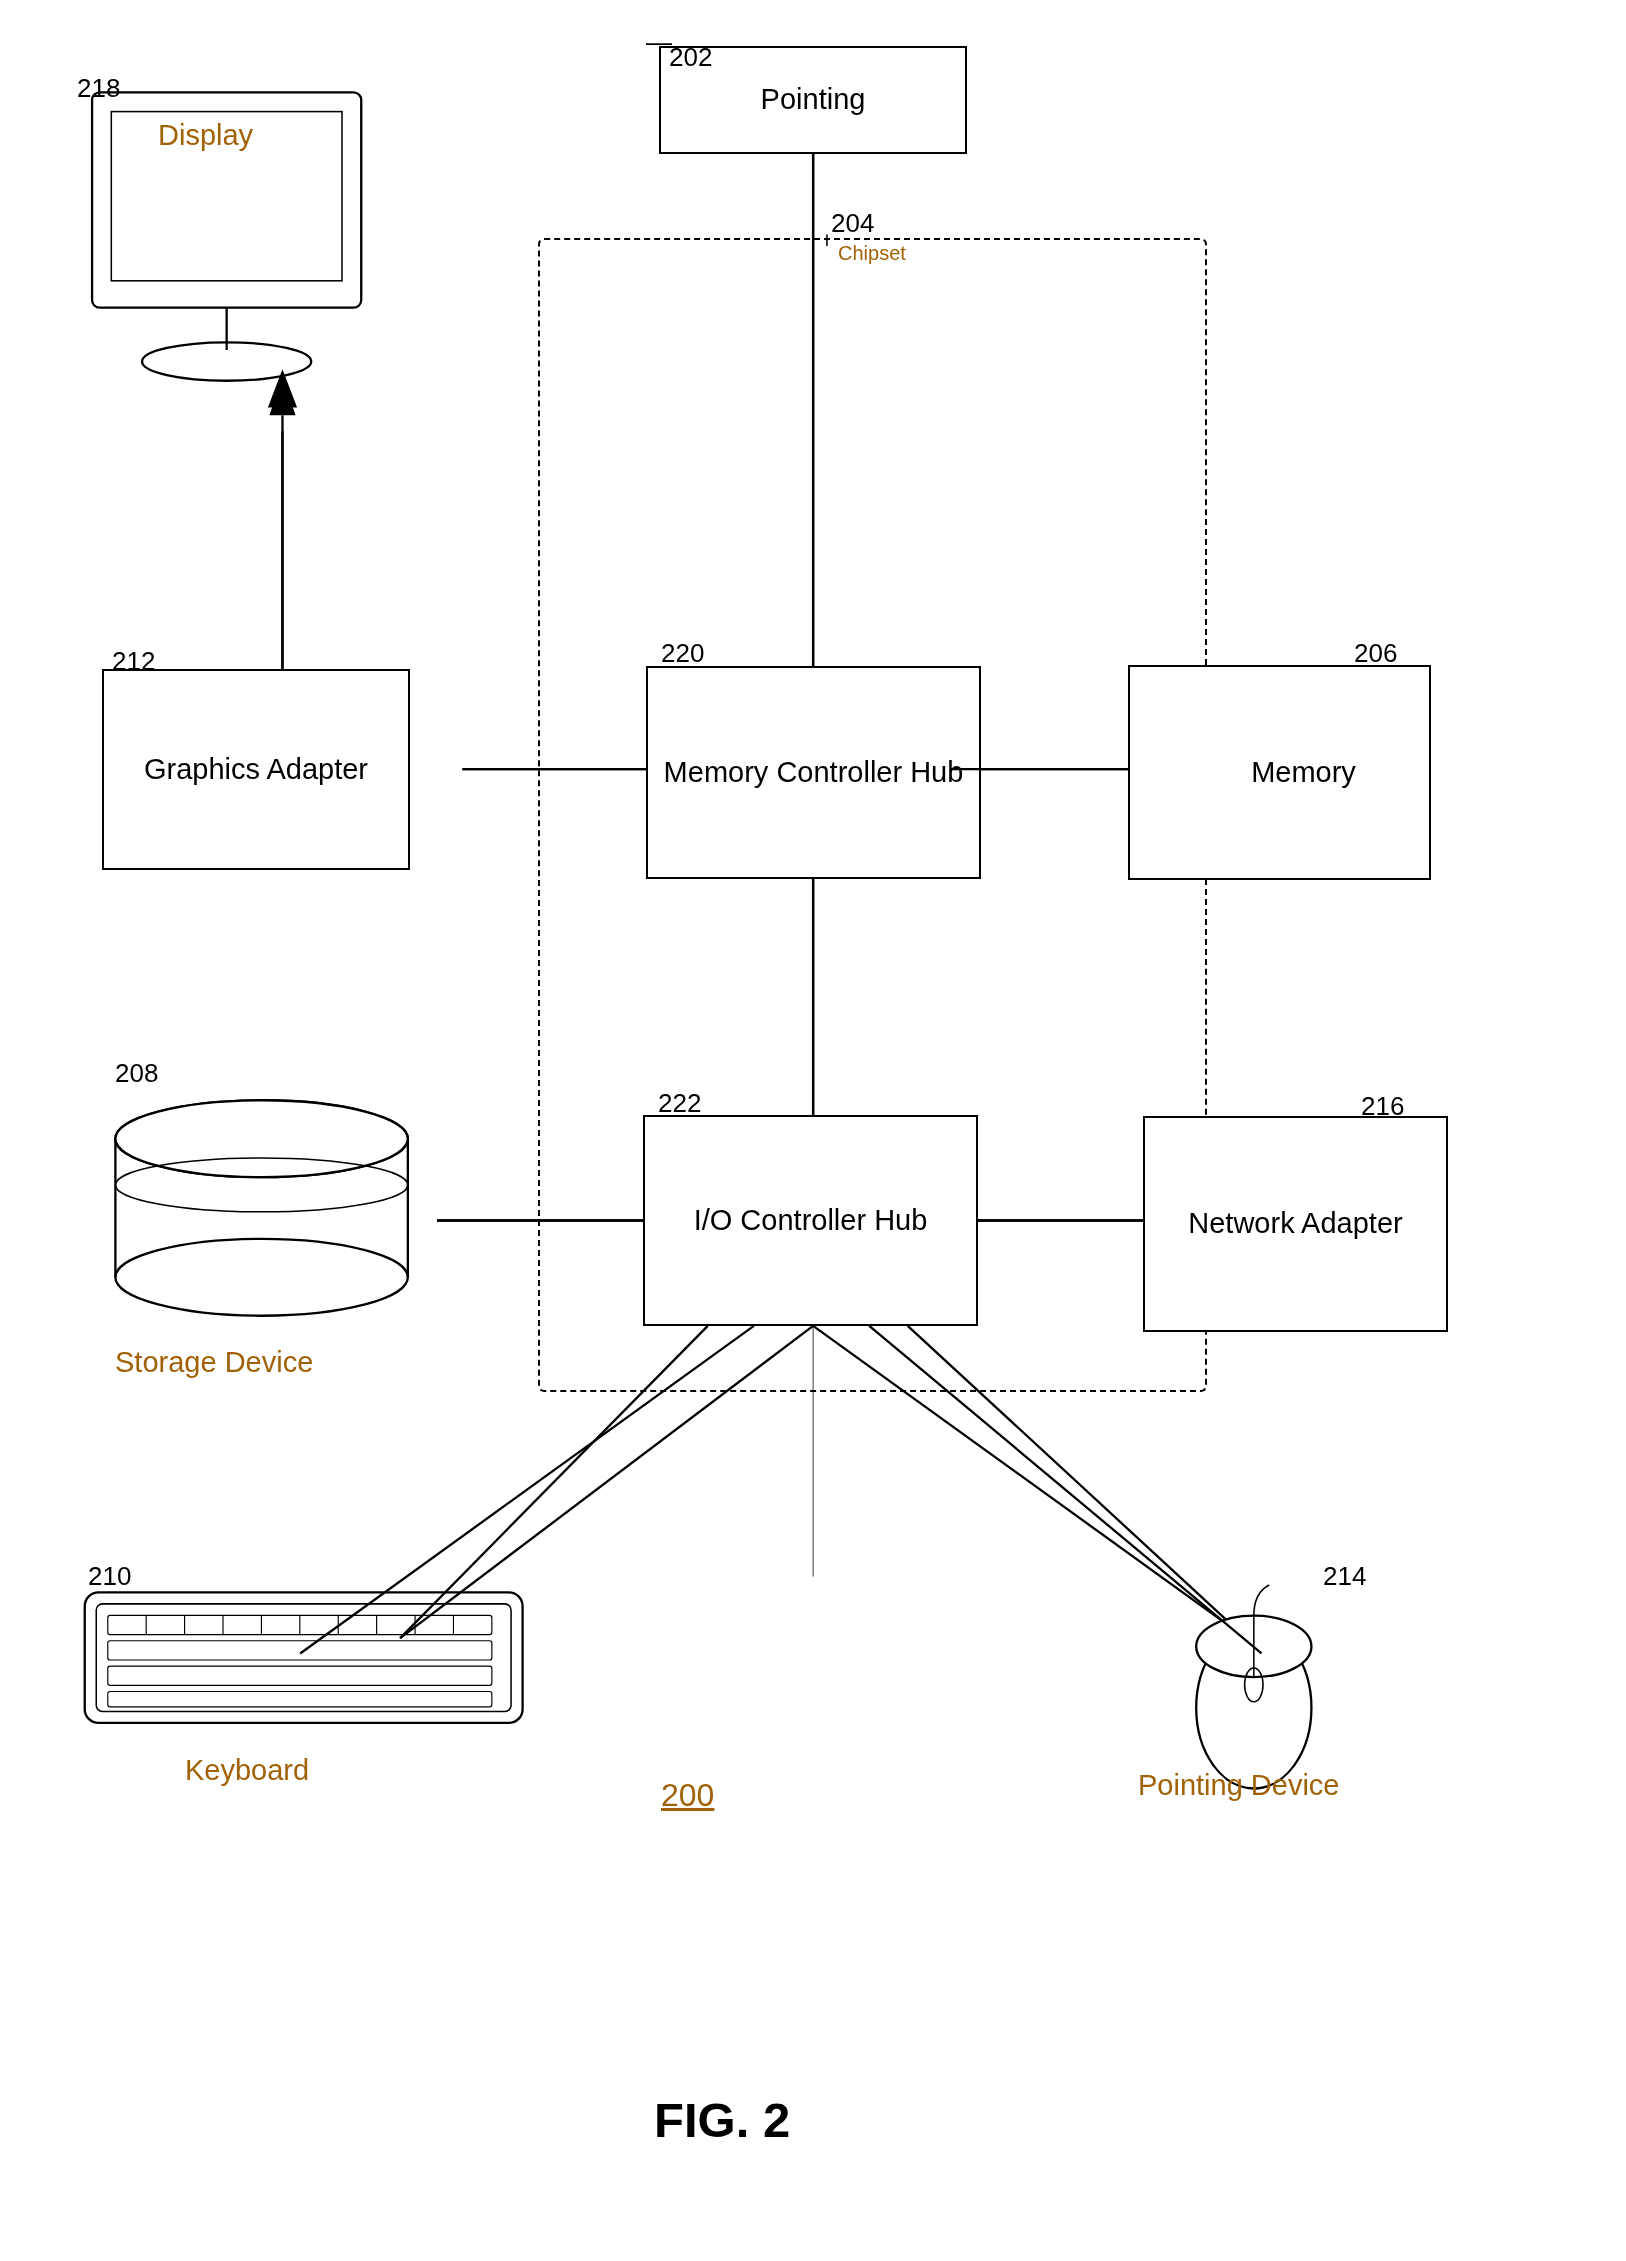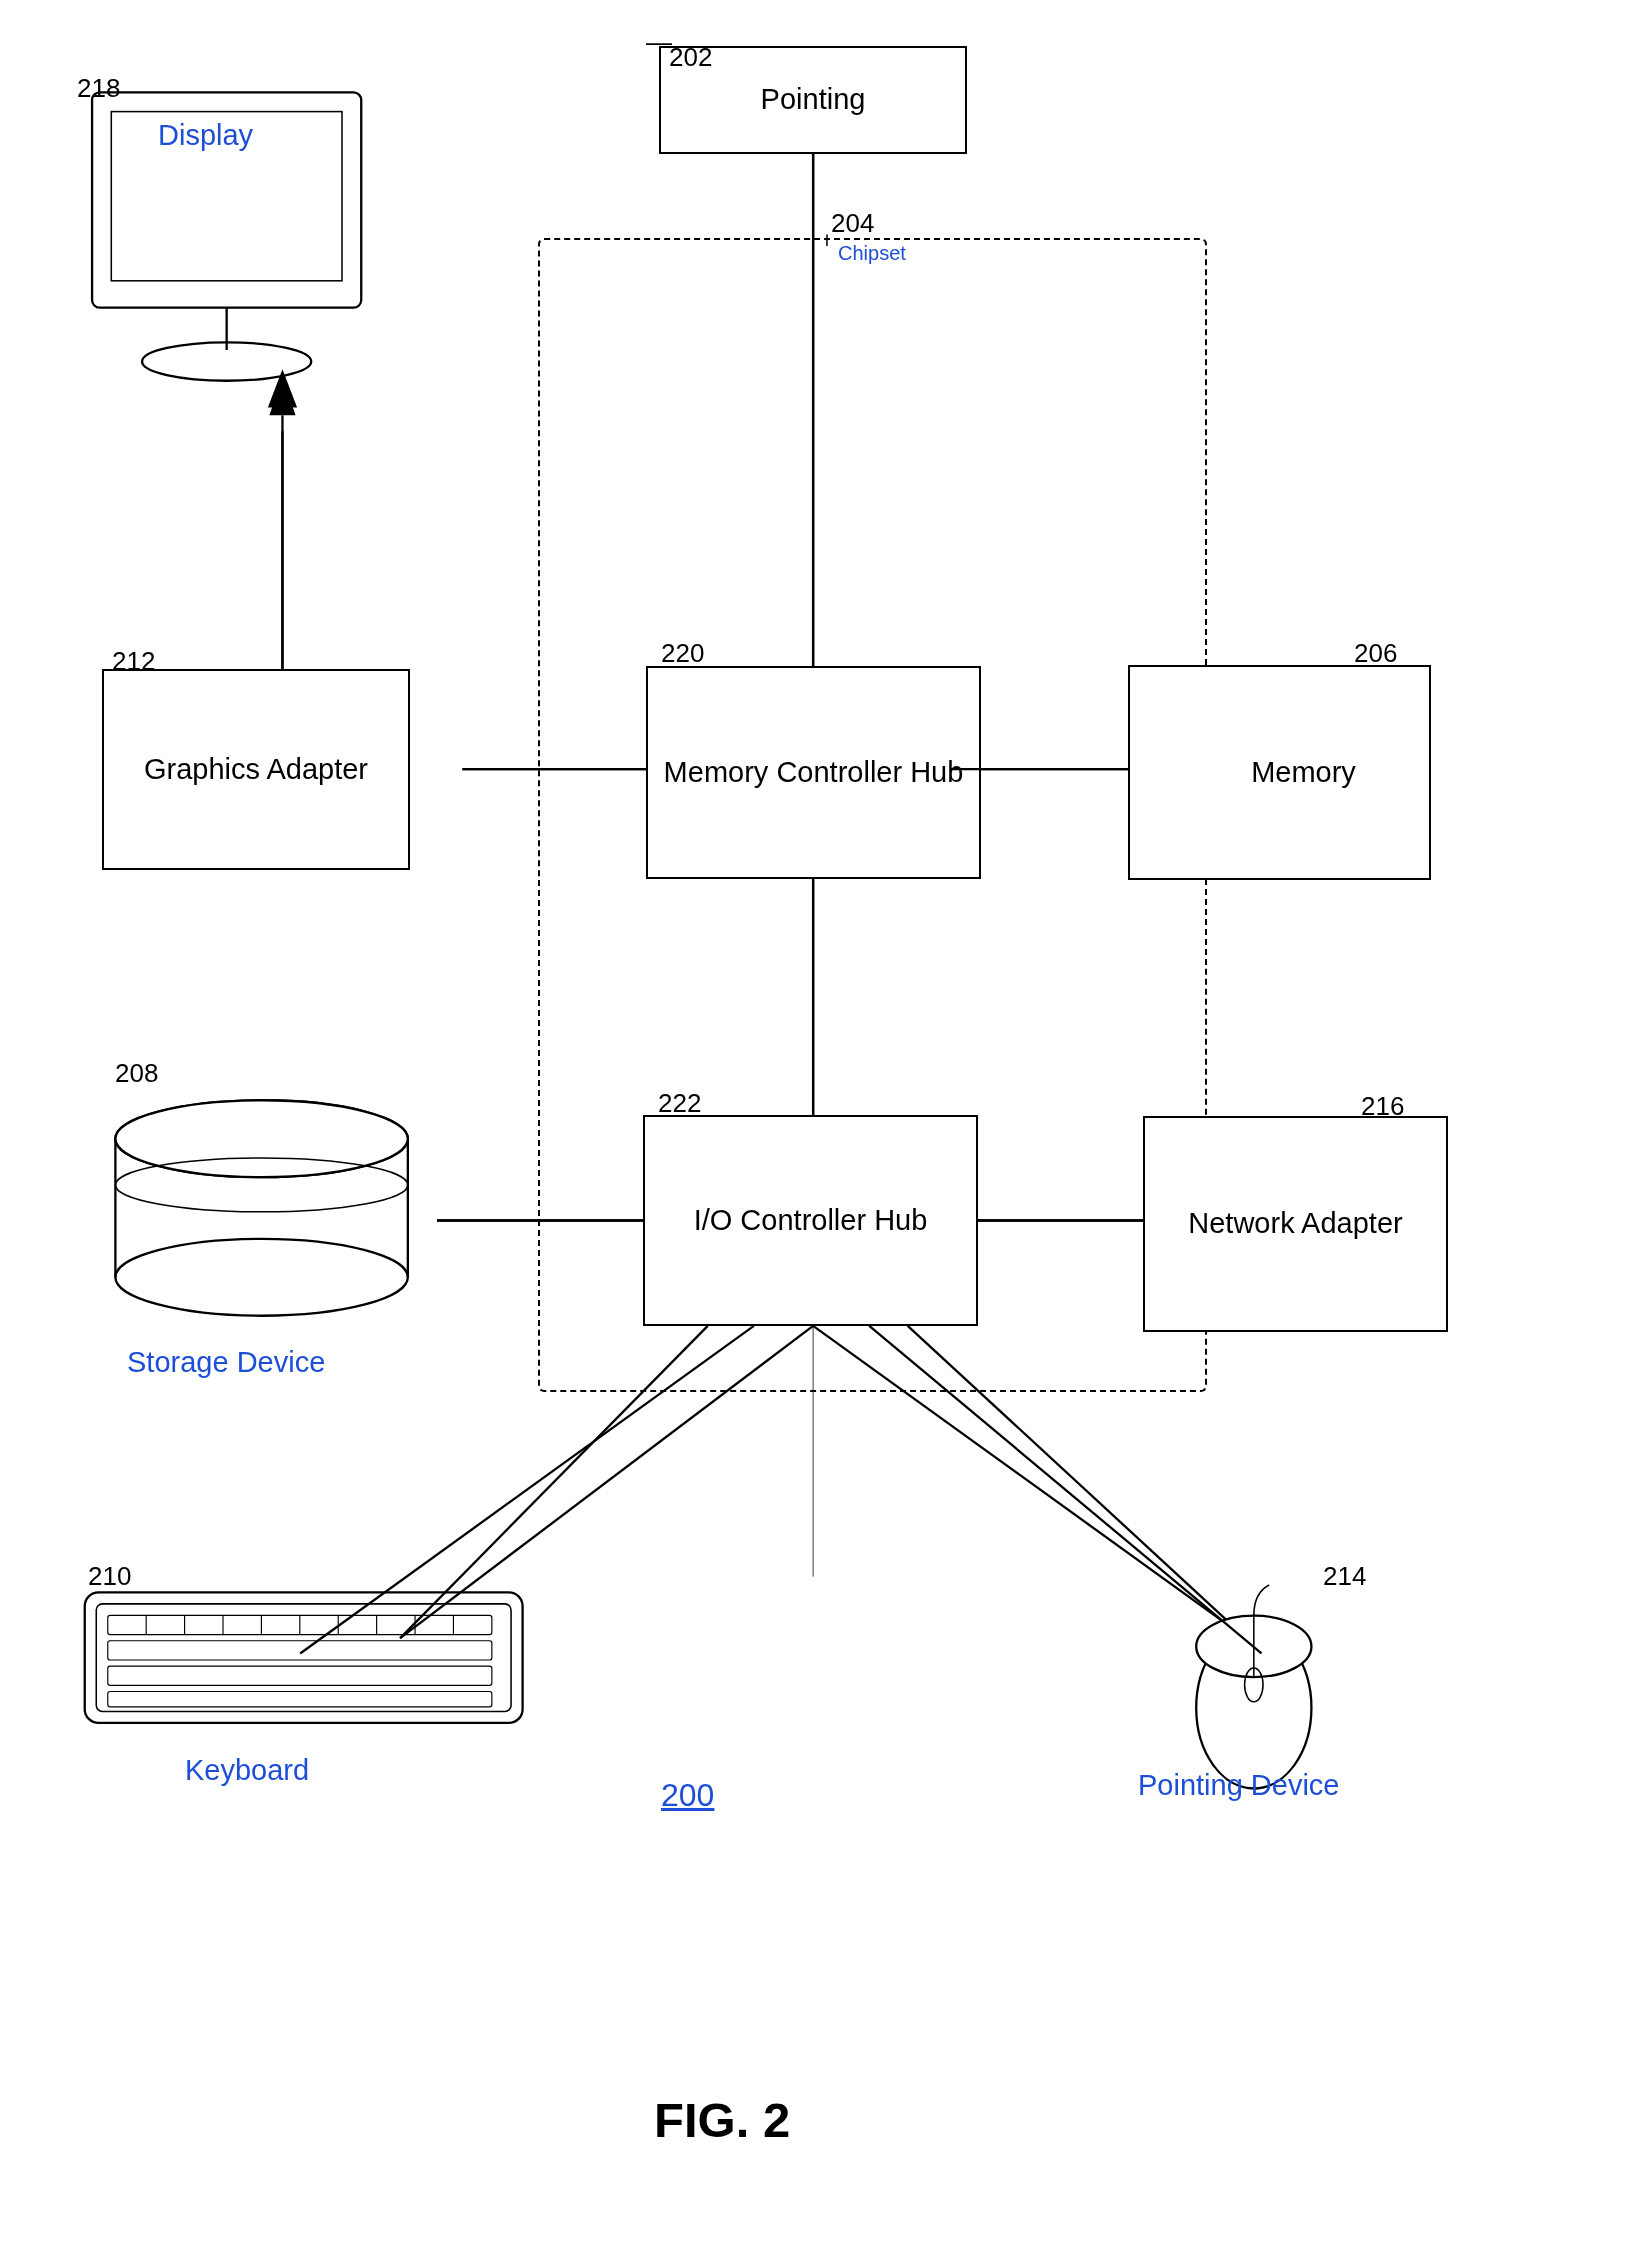--- a/index.html
+++ b/index.html
@@ -33,21 +33,21 @@
     .chipset-border {
       position: absolute;
       border: 2.3px dashed #000;
       background: transparent;
     }
     
     .label {
       position: absolute;
       font-size: 28px;
       font-weight: normal;
-      color: #1d4ed8;
+      color: #a16207;
     }
     
     .ref {
       position: absolute;
       font-size: 26px;
       color: #000;
     }
     
     .lines-svg {
       position: absolute;
@@ -145,21 +145,21 @@
     <line x1="20" y1="80" x2="20" y2="260" stroke="#000" stroke-width="3"></line>
     <line x1="400" y1="80" x2="400" y2="260" stroke="#000" stroke-width="3"></line>
     <ellipse cx="210" cy="260" rx="190" ry="50" fill="none" stroke="#000" stroke-width="3"></ellipse>
 
     <ellipse cx="210" cy="80" rx="190" ry="50" fill="#fff" stroke="#000" stroke-width="3"></ellipse>
 
     <ellipse cx="210" cy="140" rx="190" ry="35" fill="none" stroke="#000" stroke-width="2" stroke-dasharray="none"></ellipse>
     <text x="120" y="200" font-size="38" font-family="Arial" text-anchor="middle" fill="#000"></text>
   </svg>
 
-  <span class="label" style="left:115px; top:1346px; font-size:29px;margin-left:12px;">Storage Device</span>
+  <span class="label" style="left:115px; top:1346px; font-size:29px;">Storage Device</span>
   <span class="ref" style="left:115px; top:1058px;">208</span>
 
   <svg style="position:absolute; left:69px; top:77px;" width="323" height="323" viewBox="0 0 420 420">
 
     <rect x="30" y="20" width="350" height="280" rx="10" ry="10" fill="none" stroke="#000" stroke-width="3"></rect>
     <rect x="55" y="45" width="300" height="220" fill="none" stroke="#000" stroke-width="2"></rect>
 
     <line x1="205" y1="300" x2="205" y2="355" stroke="#000" stroke-width="3"></line>
 
     <ellipse cx="205" cy="370" rx="110" ry="25" fill="none" stroke="#000" stroke-width="3"></ellipse>

